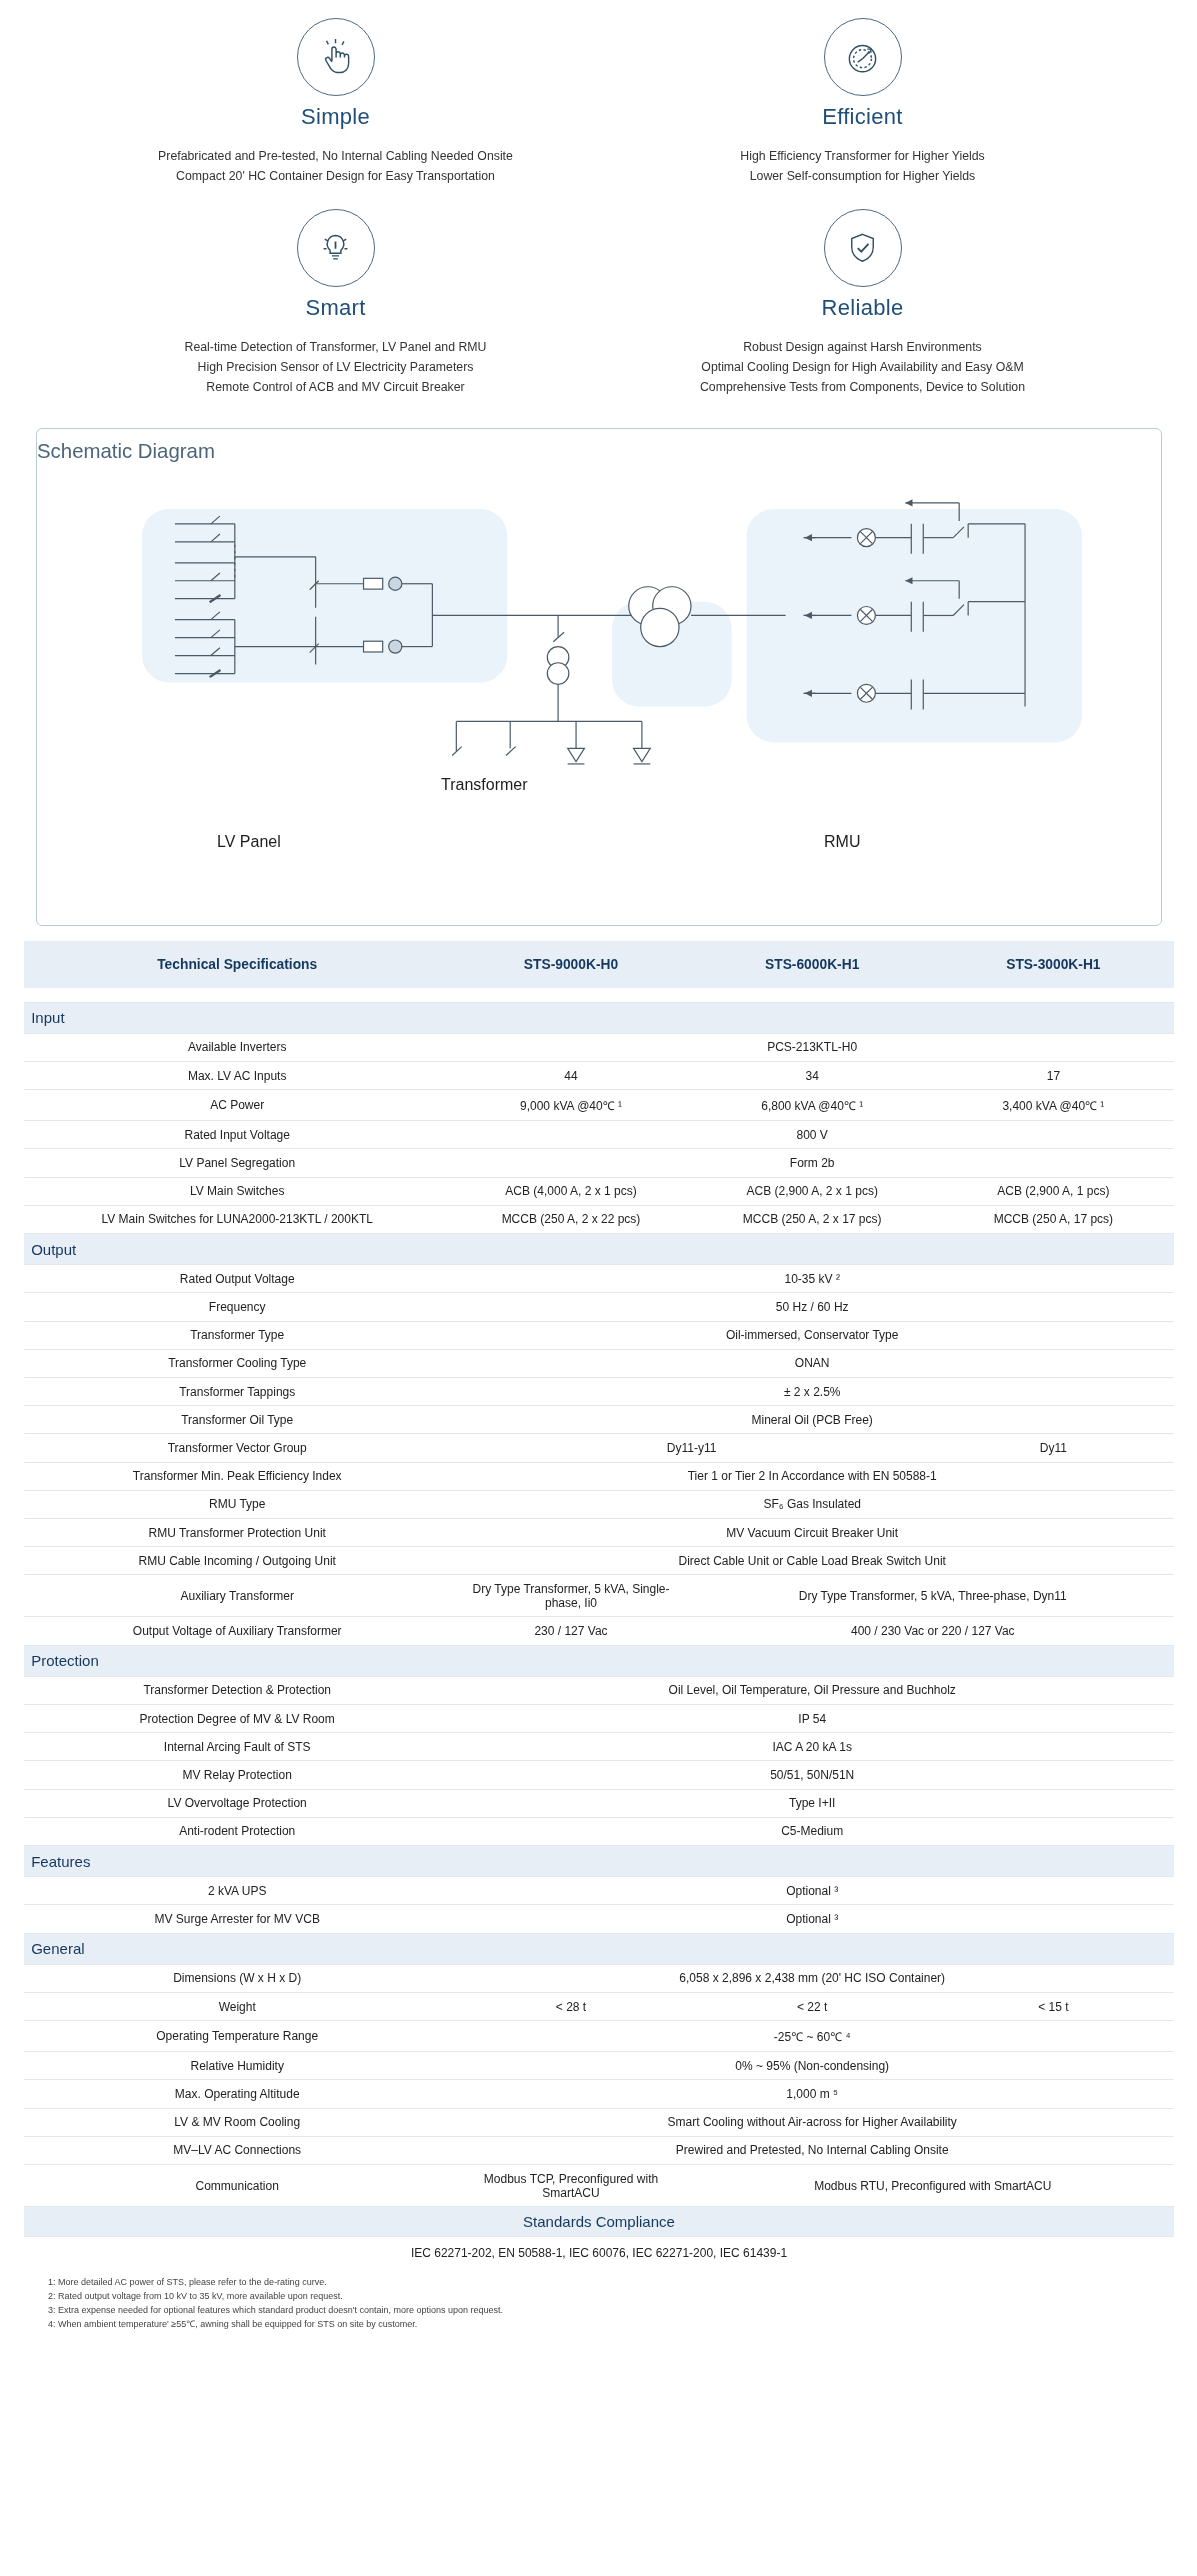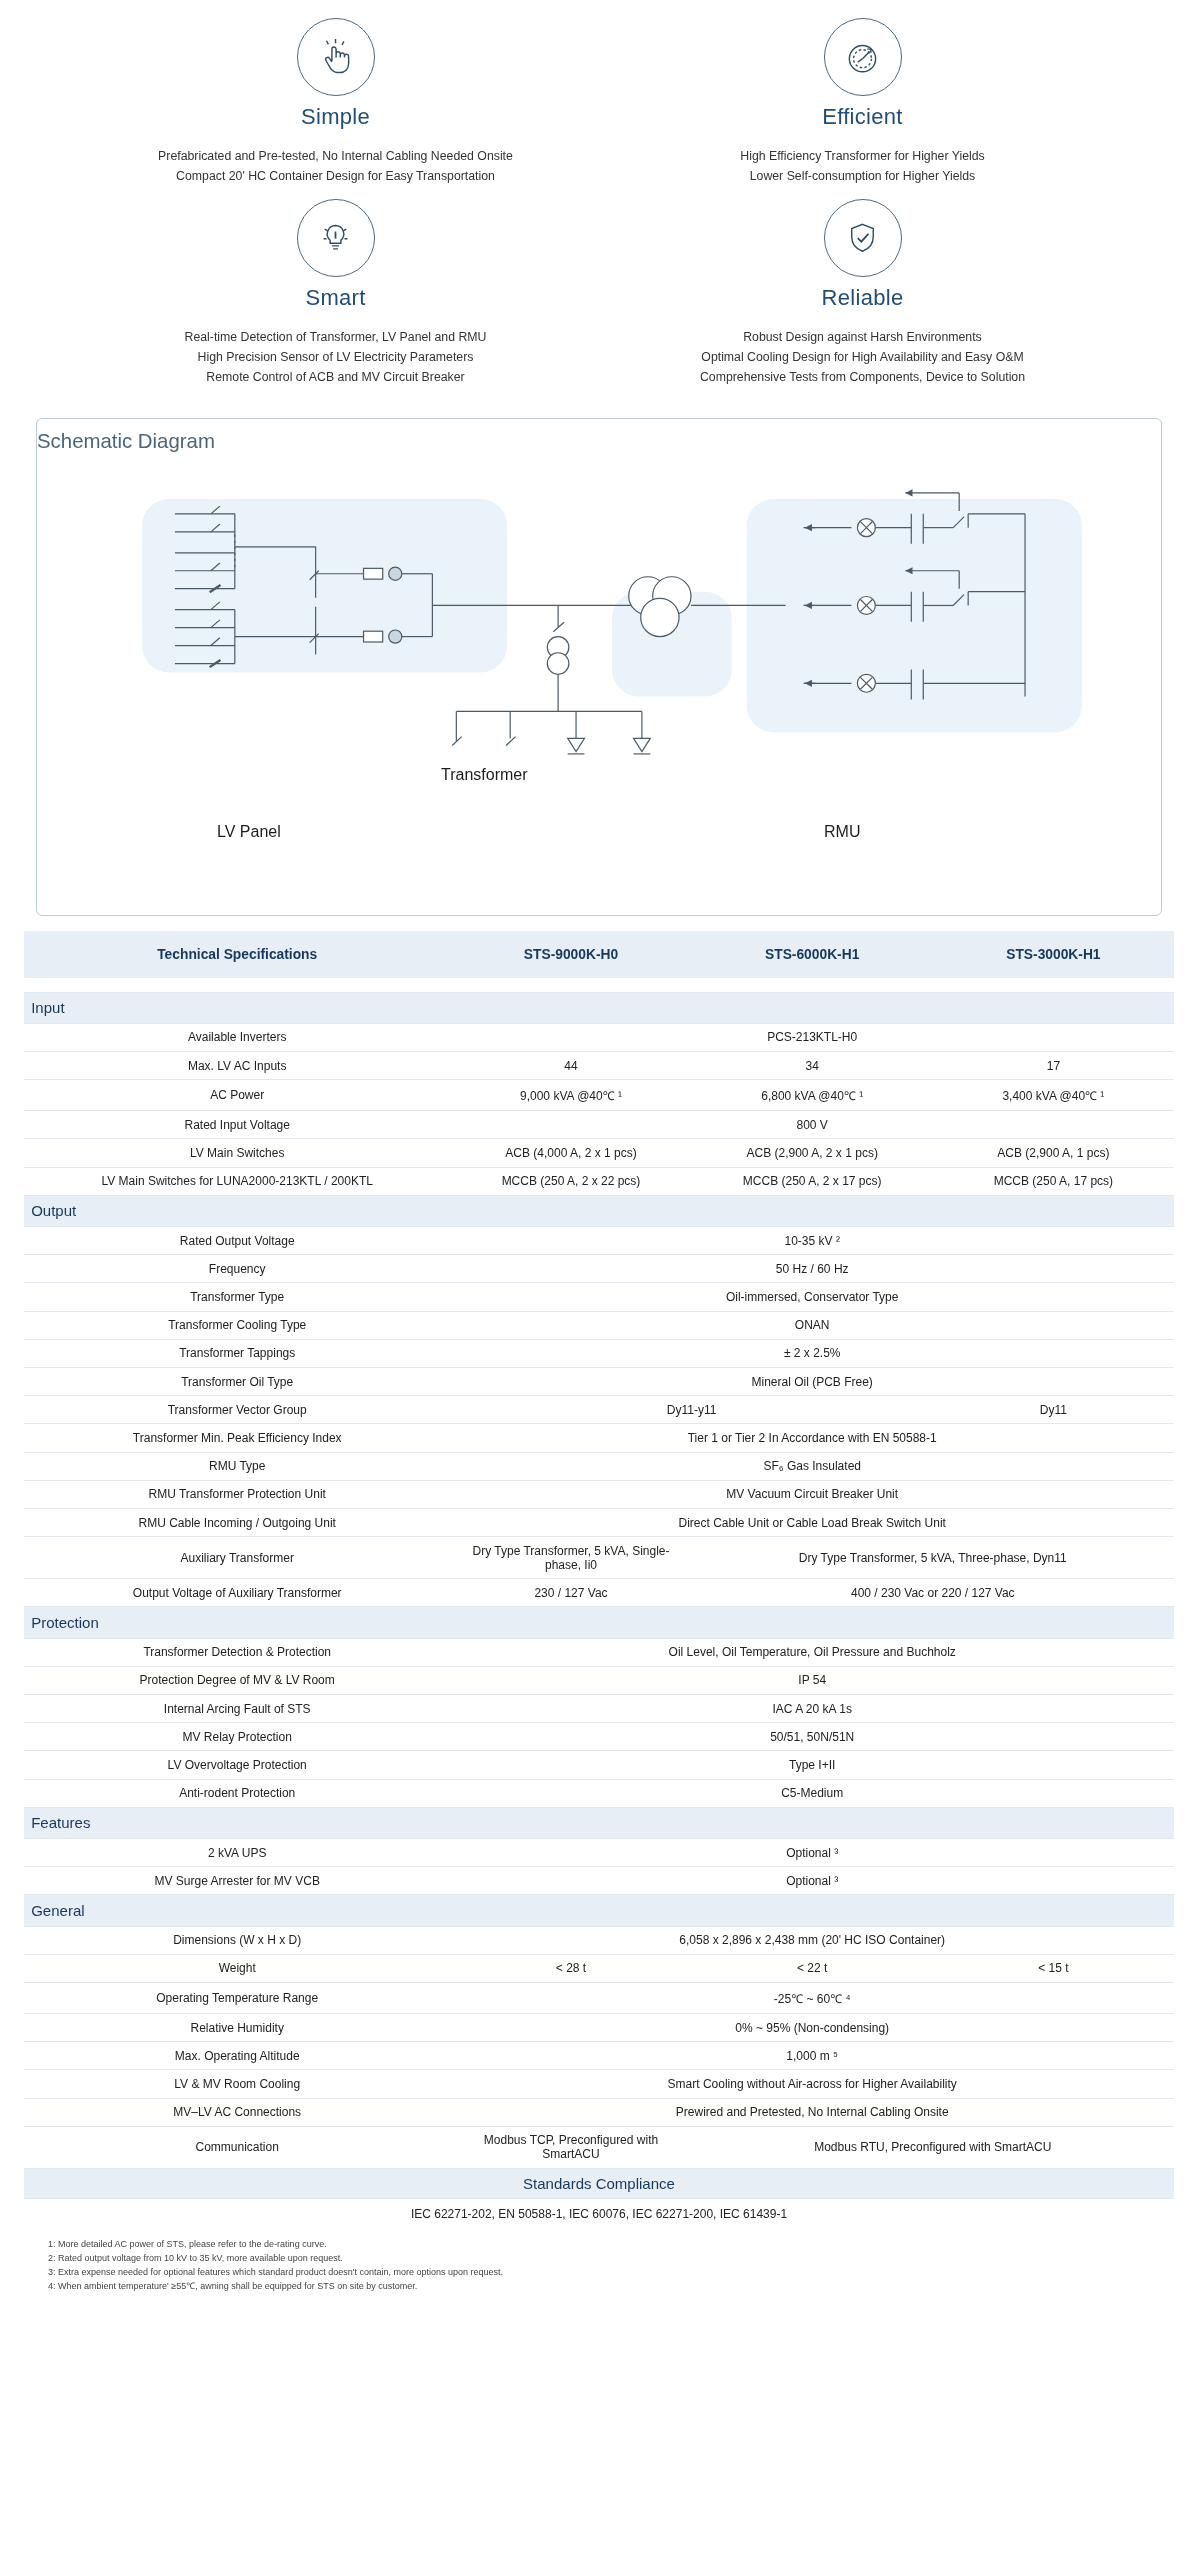--- a/index.html
+++ b/index.html
@@ -9,21 +9,21 @@
     font-family: "Liberation Sans", sans-serif;
   }
   body { width: 1198px; }
 
   .page { width: 1198px; padding: 0 24px 18px 24px; }
 
   
   .features {
     display: grid;
     grid-template-columns: 1fr 1fr;
-    row-gap: 6px;
+    row-gap: 16px;
     padding: 12px 48px 18px 48px;
   }
   .feature { text-align: center; padding: 6px 18px 0 18px; }
   .feature-icon {
     width: 78px; height: 78px;
     border: 1.8px solid #4a6a80;
     border-radius: 50%;
     margin: 0 auto 8.4px auto;
     display: flex; align-items: center; justify-content: center;
     color: #2f4f63;
@@ -385,20 +385,24 @@
         <td class="label">AC Power</td>
         <td class="val">9,000 kVA @40℃ ¹</td>
         <td class="val">6,800 kVA @40℃ ¹</td>
         <td class="val">3,400 kVA @40℃ ¹</td>
       </tr>
       <tr>
         <td class="label">Rated Input Voltage</td>
         <td class="val" colspan="3">800 V</td>
       </tr>
       <tr>
+        <td class="label">LV Panel Segregation</td>
+        <td class="val" colspan="3">Form 2b</td>
+      </tr>
+      <tr>
         <td class="label">LV Main Switches</td>
         <td class="val">ACB (4,000 A, 2 x 1 pcs)</td>
         <td class="val">ACB (2,900 A, 2 x 1 pcs)</td>
         <td class="val">ACB (2,900 A, 1 pcs)</td>
       </tr>
       <tr>
         <td class="label">LV Main Switches for LUNA2000-213KTL / 200KTL</td>
         <td class="val">MCCB (250 A, 2 x 22 pcs)</td>
         <td class="val">MCCB (250 A, 2 x 17 pcs)</td>
         <td class="val">MCCB (250 A, 17 pcs)</td>

